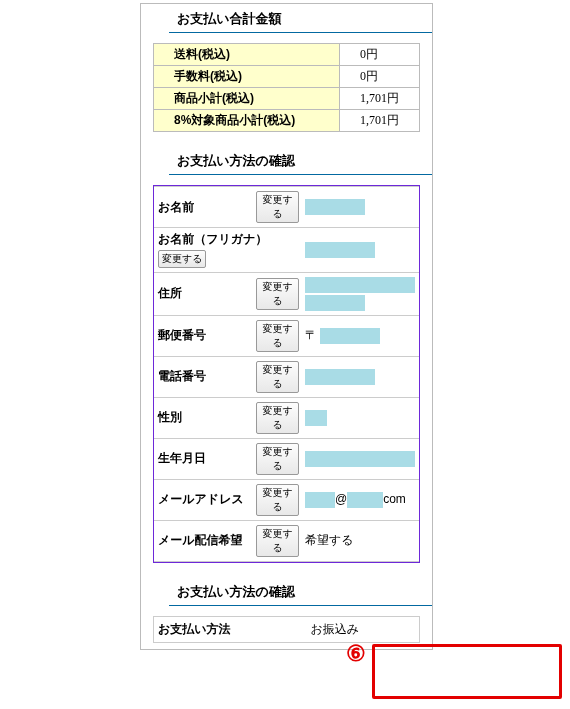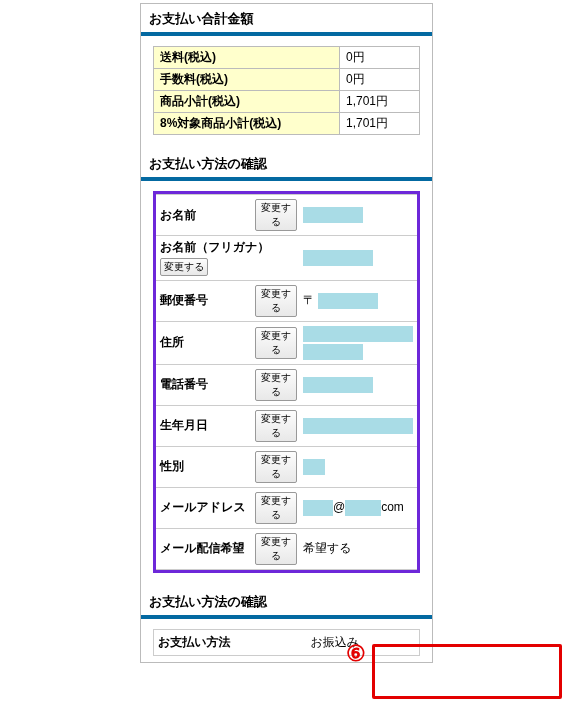--- a/index.html
+++ b/index.html
@@ -17,39 +17,40 @@
     position: absolute;
     left: 140px;
     top: 3px;
     width: 293px;
     border: 1px solid #bbb;
     background: #fff;
   }
   .section-head {
     padding: 6px 8px 4px 8px;
     font-weight: bold;
-    border-bottom: 4px solid #0369a1;
+    border-bottom: 1px solid #0369a1;
+    margin-left: 28px;
   }
   .section-body {
     padding: 10px 12px 14px 12px;
   }
   
   table.sumtbl {
     border-collapse: collapse;
     width: 100%;
     font-size: 12px;
   }
   table.sumtbl td, table.sumtbl th {
     border: 1px solid #bbb;
-    padding: 2px 6px;
+    padding: 2px 20px;
     text-align: left;
     font-weight: normal;
   }
   table.sumtbl td.lbl { background: #ffffcc; font-weight: bold; }
-  table.sumtbl td.val { width: 80px; }
+  table.sumtbl td.val { width: 80px; font-family: Liberation Serif, serif; }
   
   table.infotbl {
     border-collapse: collapse;
     width: 100%;
     font-size: 12px;
   }
   table.infotbl th {
     text-align: left;
     font-weight: bold;
     border-top: 1px solid #ccc;
@@ -83,21 +84,21 @@
     display: inline-block;
     background: #a9dce6;
     height: 16px;
     vertical-align: middle;
   }
   .redact.w1 { width: 60px; }
   .redact.w2 { width: 70px; }
   .redact.wlong { width: 110px; }
   .twoline { line-height: 1.3; }
   .twoline .row2 { margin-top: 2px; }
-  .infowrap { border:3px solid #6d28d9; }
+  .infowrap { border:1px solid #6d28d9; }
   
   table.paytbl {
     border-collapse: collapse;
     width: 100%;
     font-size: 12px;
     border:1px solid #ccc;
   }
   table.paytbl th {
     text-align: left;
     font-weight: bold;
@@ -173,48 +174,48 @@
       <tr>
         <th colspan="2">
           <div class="twoline">
             <div>お名前（フリガナ）</div>
             <div class="row2"><button class="change">変更する</button></div>
           </div>
         </th>
         <td class="valcell"><span class="redact w2"></span></td>
       </tr>
       <tr>
-        <th>郵便番号</th>
-        <td class="btncell"><button class="change">変更する</button></td>
-        <td class="valcell"><span>〒</span> <span class="redact w1"></span></td>
-      </tr>
-      <tr>
         <th>住所</th>
         <td class="btncell"><button class="change">変更する</button></td>
         <td class="valcell">
           <div class="twoline">
             <div><span class="redact wlong"></span></div>
             <div class="row2"><span class="redact w1"></span></div>
           </div>
         </td>
       </tr>
       <tr>
+        <th>郵便番号</th>
+        <td class="btncell"><button class="change">変更する</button></td>
+        <td class="valcell"><span>〒</span> <span class="redact w1"></span></td>
+      </tr>
+      <tr>
         <th>電話番号</th>
         <td class="btncell"><button class="change">変更する</button></td>
         <td class="valcell"><span class="redact w2"></span></td>
       </tr>
       <tr>
+        <th>性別</th>
+        <td class="btncell"><button class="change">変更する</button></td>
+        <td class="valcell"><span class="redact" style="width:22px"></span></td>
+      </tr>
+      <tr>
         <th>生年月日</th>
         <td class="btncell"><button class="change">変更する</button></td>
         <td class="valcell"><span class="redact wlong"></span></td>
-      </tr>
-      <tr>
-        <th>性別</th>
-        <td class="btncell"><button class="change">変更する</button></td>
-        <td class="valcell"><span class="redact" style="width:22px"></span></td>
       </tr>
       <tr>
         <th>メールアドレス</th>
         <td class="btncell"><button class="change">変更する</button></td>
         <td class="valcell">
           <span class="redact" style="width:30px"></span><span>@</span><span class="redact" style="width:36px"></span><span>com</span>
         </td>
       </tr>
       <tr>
         <th>メール配信希望</th>

